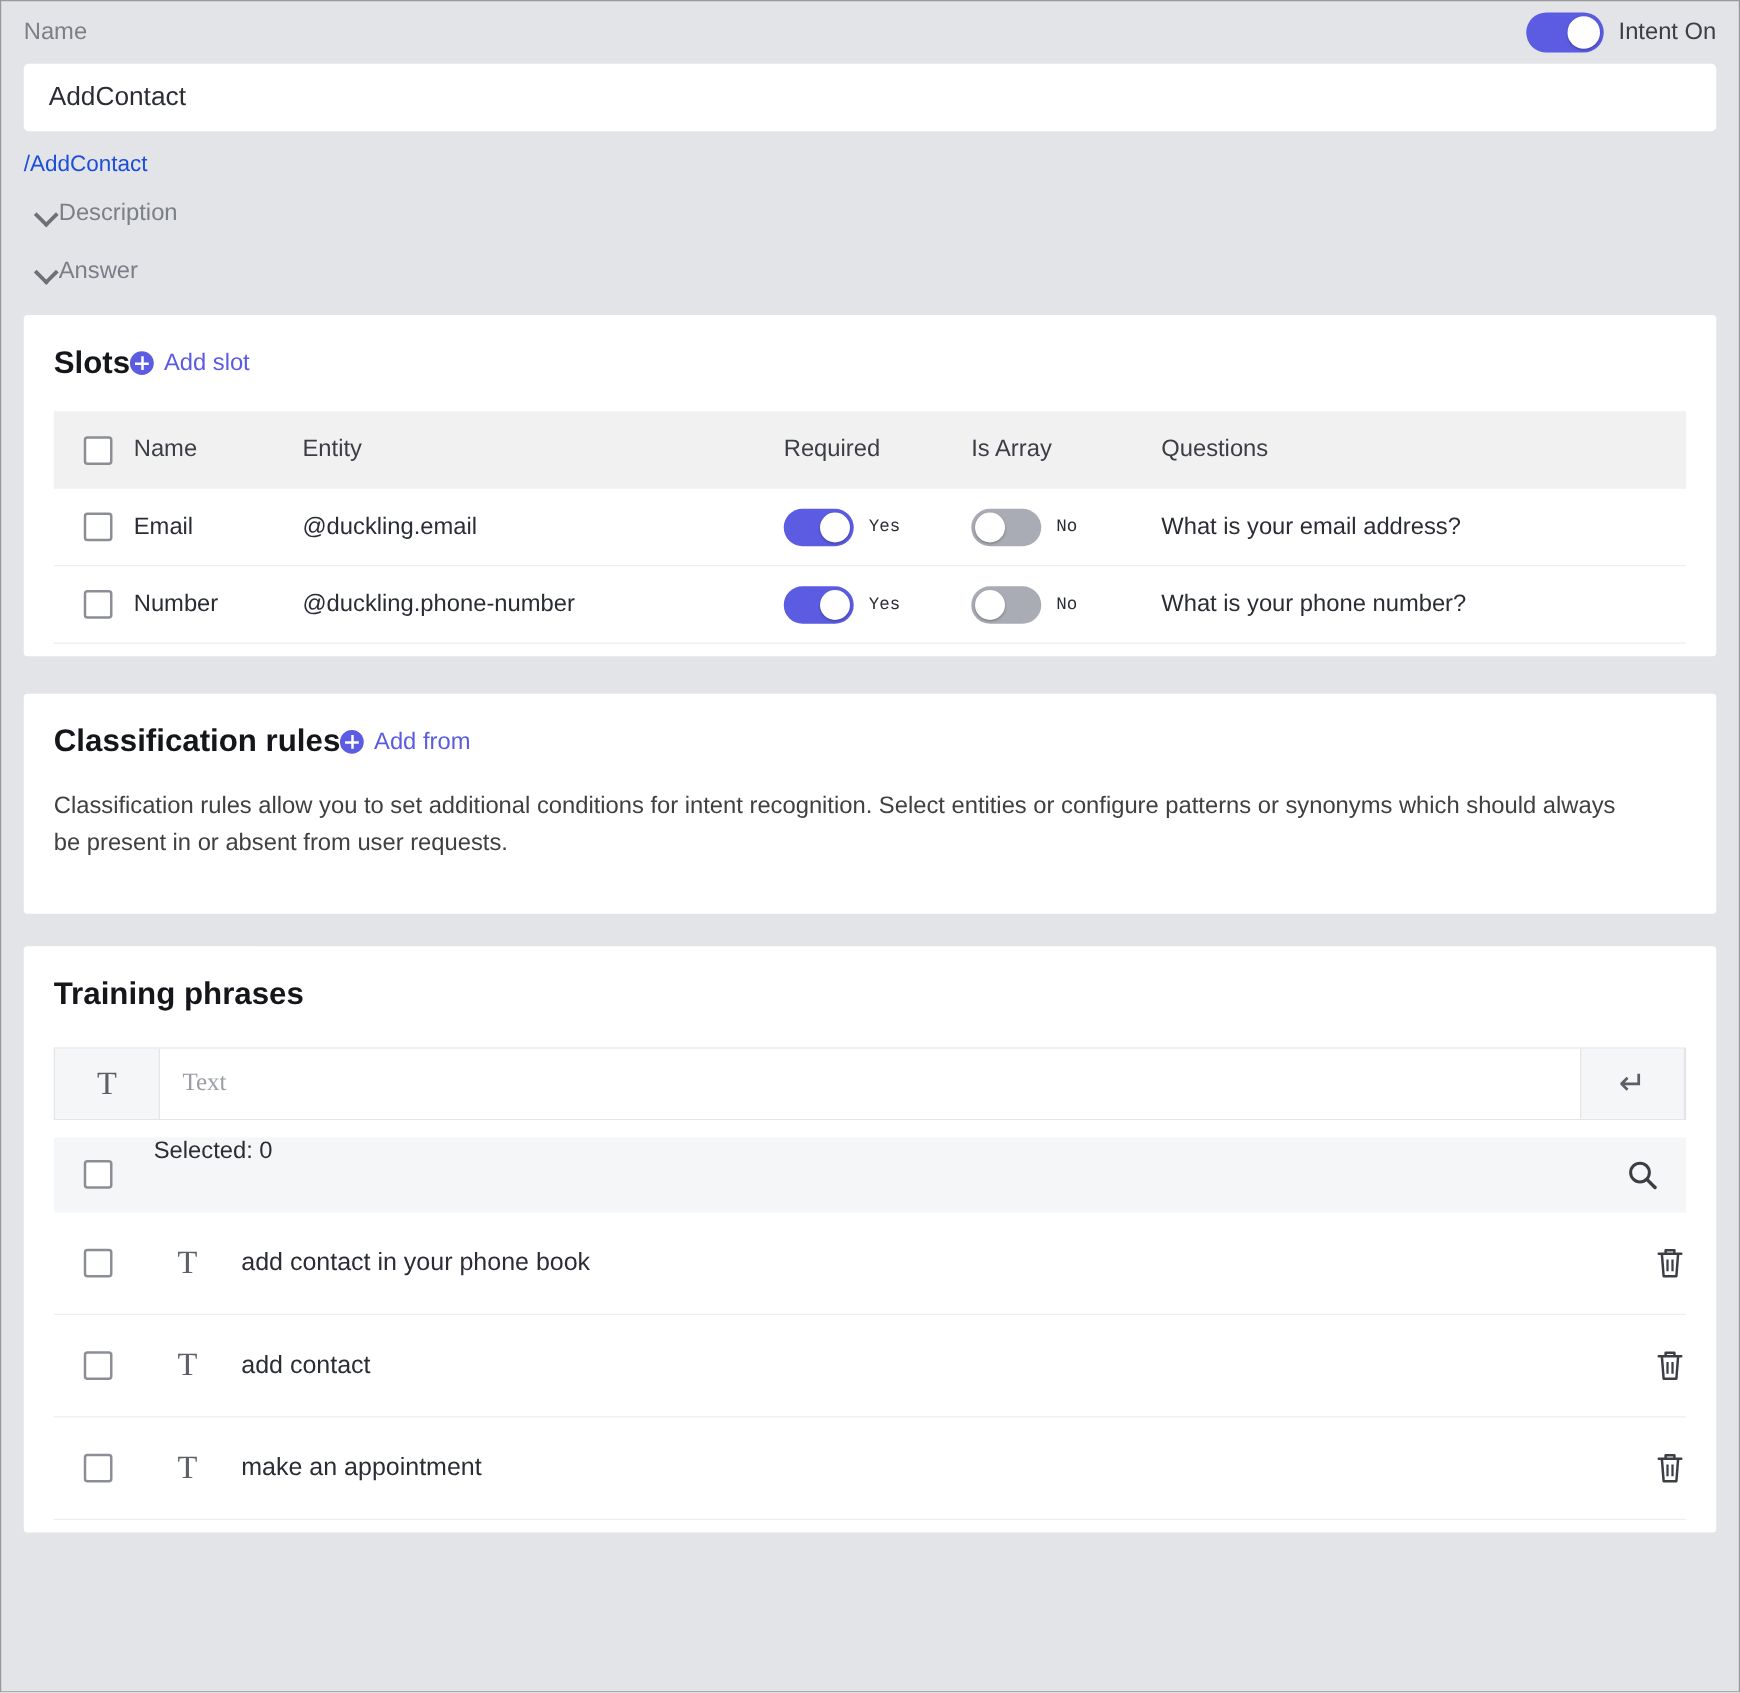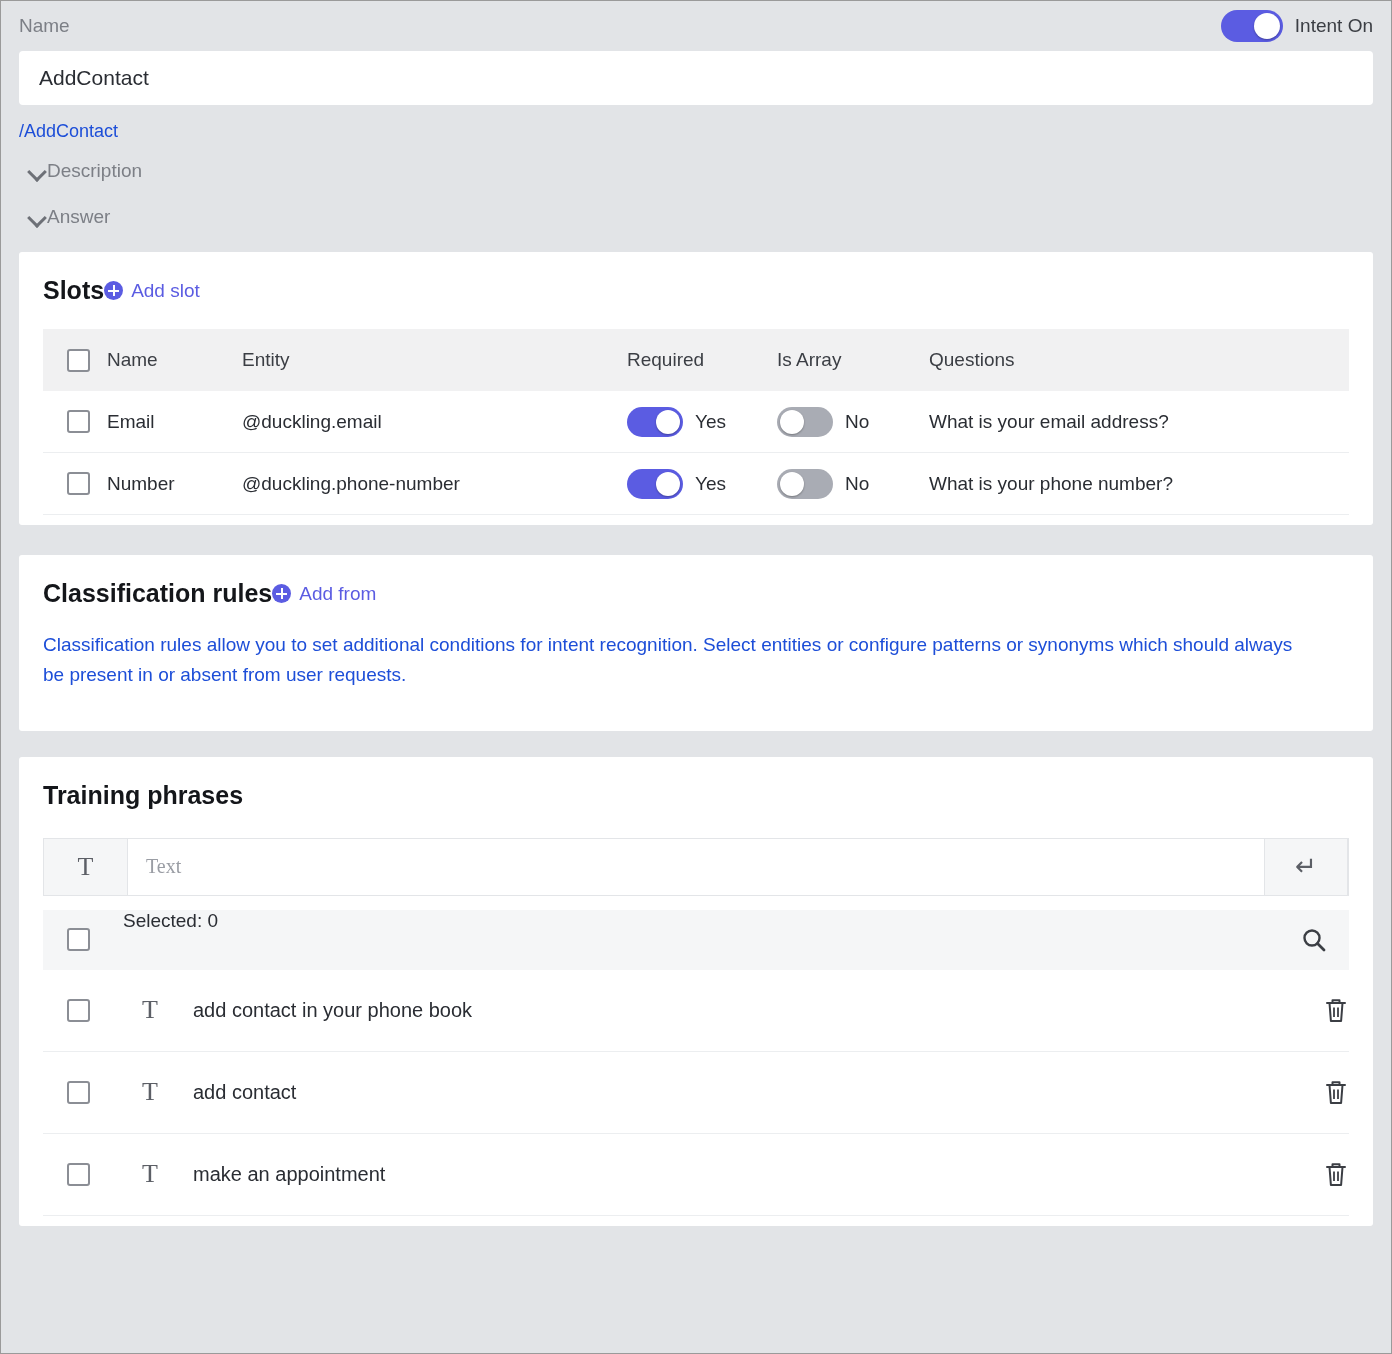--- a/index.html
+++ b/index.html
@@ -174,27 +174,27 @@
     background: #fff;
     flex: 0 0 auto;
     cursor: pointer;
   }
   .col-cb     { width: 64px; padding-left: 24px; display: flex; align-items: center; }
   .col-name   { width: 135px; }
   .col-entity { width: 385px; }
   .col-req    { width: 150px; display: flex; align-items: center; gap: 12px; }
   .col-arr    { width: 152px; display: flex; align-items: center; gap: 12px; }
   .col-q      { flex: 1; }
-  .tgl-text   { font-size: 19px; color: #2a2d33; }
+  .tgl-text   { font-size: 14px; color: #2a2d33; font-family: Liberation Mono, monospace; }
 
   
   .rules-desc {
     font-size: 19px;
     line-height: 1.6;
-    color: #1d4ed8;
+    color: #404040;
     padding: 12px 24px 30px 24px;
     max-width: 1320px;
   }
 
   
   .tp-input-row {
     display: flex;
     margin: 18px 24px 0 24px;
     border: 1px solid #e3e5e8;
     height: 58px;

